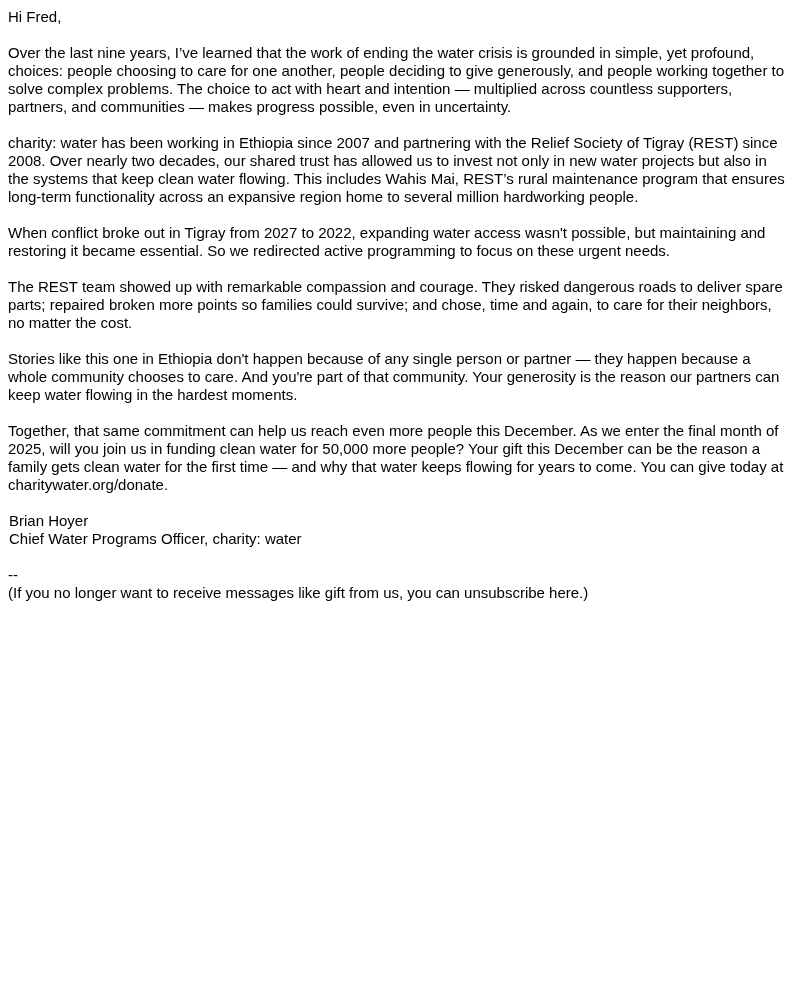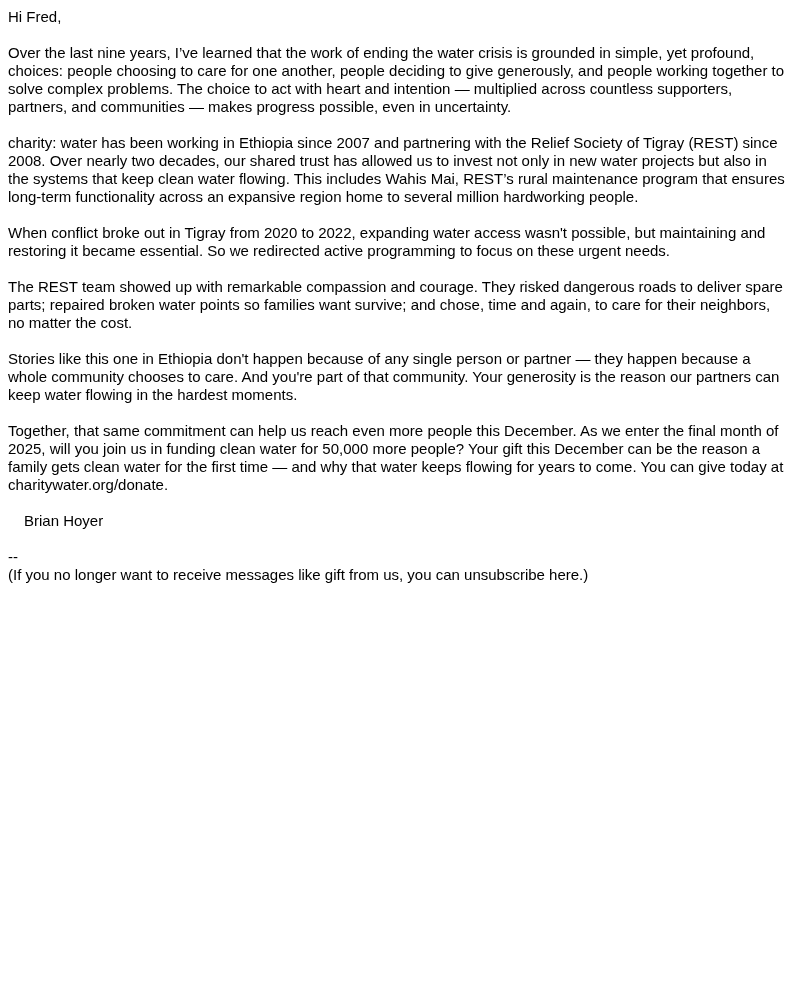--- a/index.html
+++ b/index.html
@@ -27,21 +27,21 @@
     text-align: left;
     word-wrap: break-word;
   }
   .para:last-child {
     margin-bottom: 0;
   }
   .strong {
     font-weight: normal;
   }
   .sig-block {
-    margin: 0 0 18px 16px;
+    margin: 0 0 18px 1px;
   }
   .sig-line {
     display: block;
   }
   .divider-text {
     display: block;
   }
   .footer-note {
     display: block;
   }
@@ -51,31 +51,32 @@
 
 <div class="email-body">
 
   <p class="para">Hi Fred,</p>
 
   <p class="para">Over the last nine years, I’ve learned that the work of ending the water crisis is grounded in simple, yet profound, choices: people choosing to care for one another, people deciding to give generously, and people working together to solve complex problems. The choice to act with heart and intention — multiplied across countless supporters, partners, and communities — makes progress possible, even in uncertainty.</p>
 
 
   <p class="para">charity: water has been working in Ethiopia since 2007 and partnering with the Relief Society of Tigray (REST) since 2008. Over nearly two decades, our shared trust has allowed us to invest not only in new water projects but also in the systems that keep clean water flowing. This includes Wahis Mai, REST’s rural maintenance program that ensures long-term functionality across an expansive region home to several million hardworking people.</p>
 
-  <p class="para">When conflict broke out in Tigray from 2020 to 2022, expanding water access wasn't possible, but maintaining and restoring it became essential. So we redirected active programming to focus on these urgent needs.</p>
+  <p class="para">When conflict broke out in Tigray from 2027 to 2022, expanding water access wasn't possible, but maintaining and restoring it became essential. So we redirected active programming to focus on these urgent needs.</p>
 
-  <p class="para">The REST team showed up with remarkable compassion and courage. They risked dangerous roads to deliver spare parts; repaired broken water points so families want survive; and chose, time and again, to care for their neighbors, no matter the cost.</p>
+  <p class="para">The REST team showed up with remarkable compassion and courage. They risked dangerous roads to deliver spare parts; repaired broken more points so families could survive; and chose, time and again, to care for their neighbors, no matter the cost.</p>
 
   <p class="para">Stories like this one in Ethiopia don't happen because of any single person or partner — they happen because a whole community chooses to care. And you're part of that community. Your generosity is the reason our partners can keep water flowing in the hardest moments.</p>
 
   <p class="para"><span class="strong">Together, that same commitment can help us reach even more people this December.</span><span> As we enter the final month of 2025, will you join us in funding clean water for 50,000 more people? Your gift this December can be the reason a family gets clean water for the first time — and why that water keeps flowing for years to come. You can give today at charitywater.org/donate.</span></p>
 
 
   <p class="para sig-block">
       <span class="sig-line">Brian Hoyer</span>
+      <span class="sig-line">Chief Water Programs Officer, charity: water</span>
     </p>
 
   <p class="para">
       <span class="divider-text">--</span>
       <span class="footer-note">(If you no longer want to receive messages like gift from us, you can unsubscribe here.)</span>
     </p>
 
 </div>
 
 </body></html>

